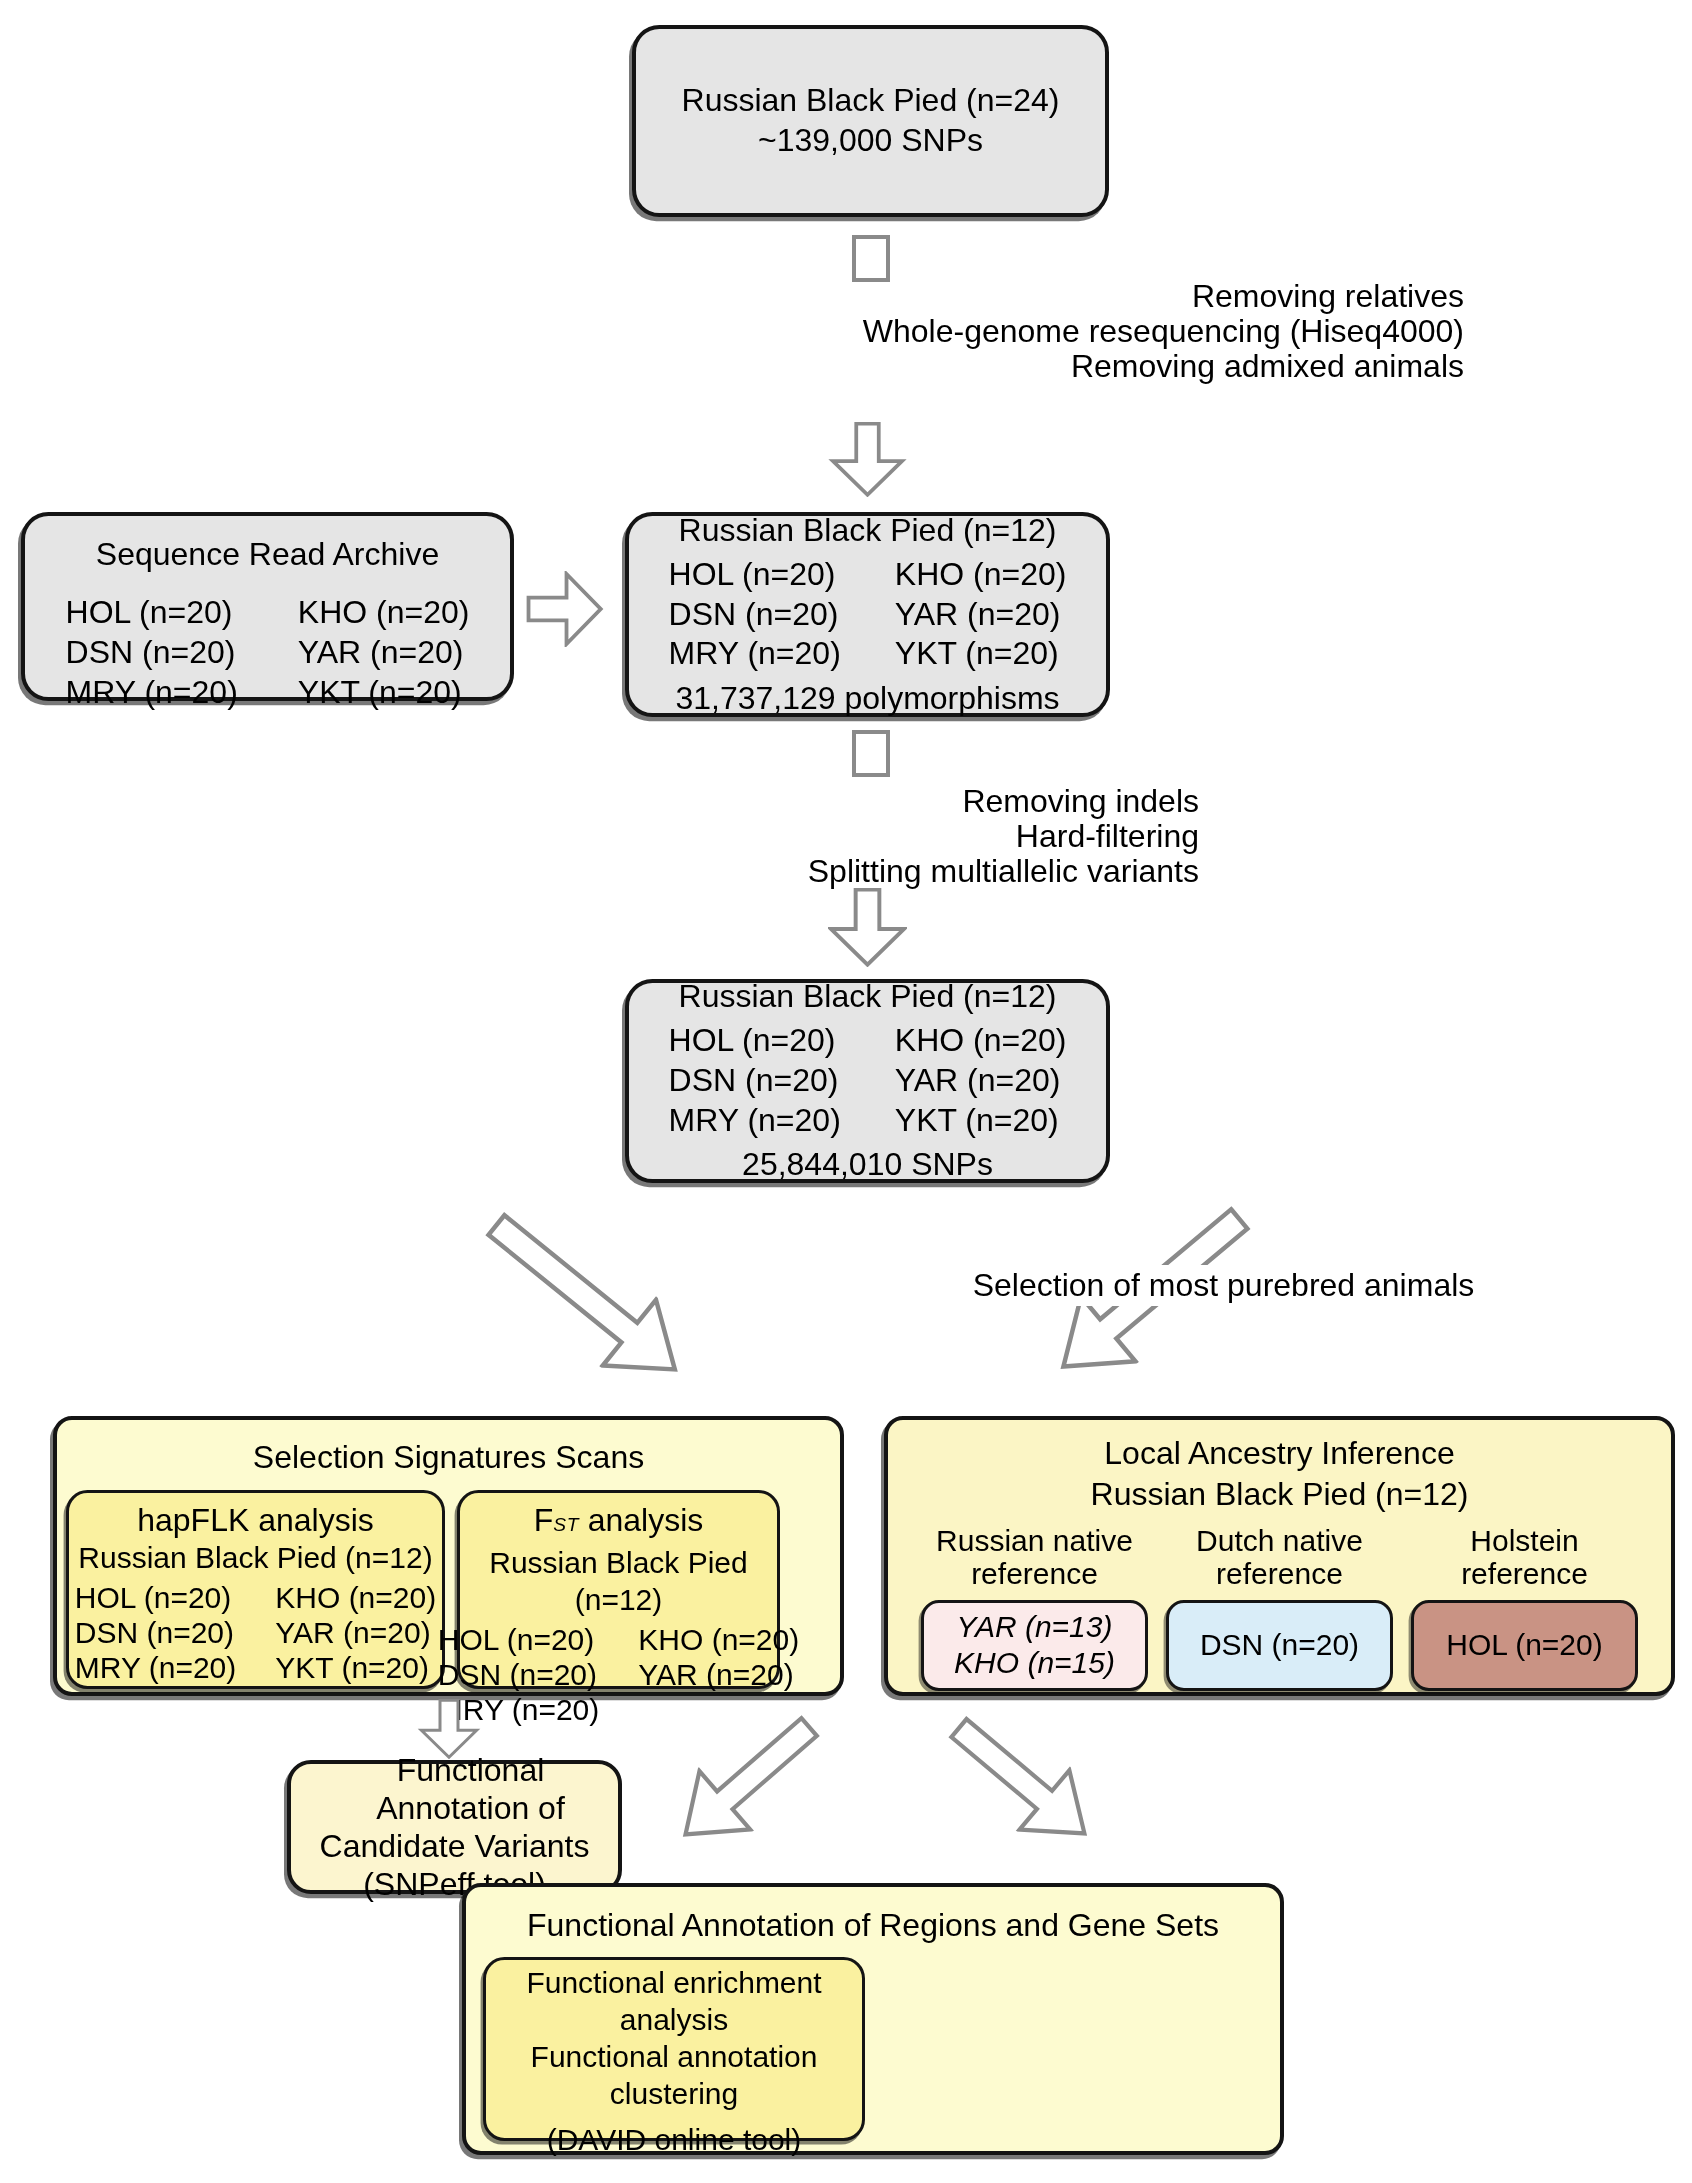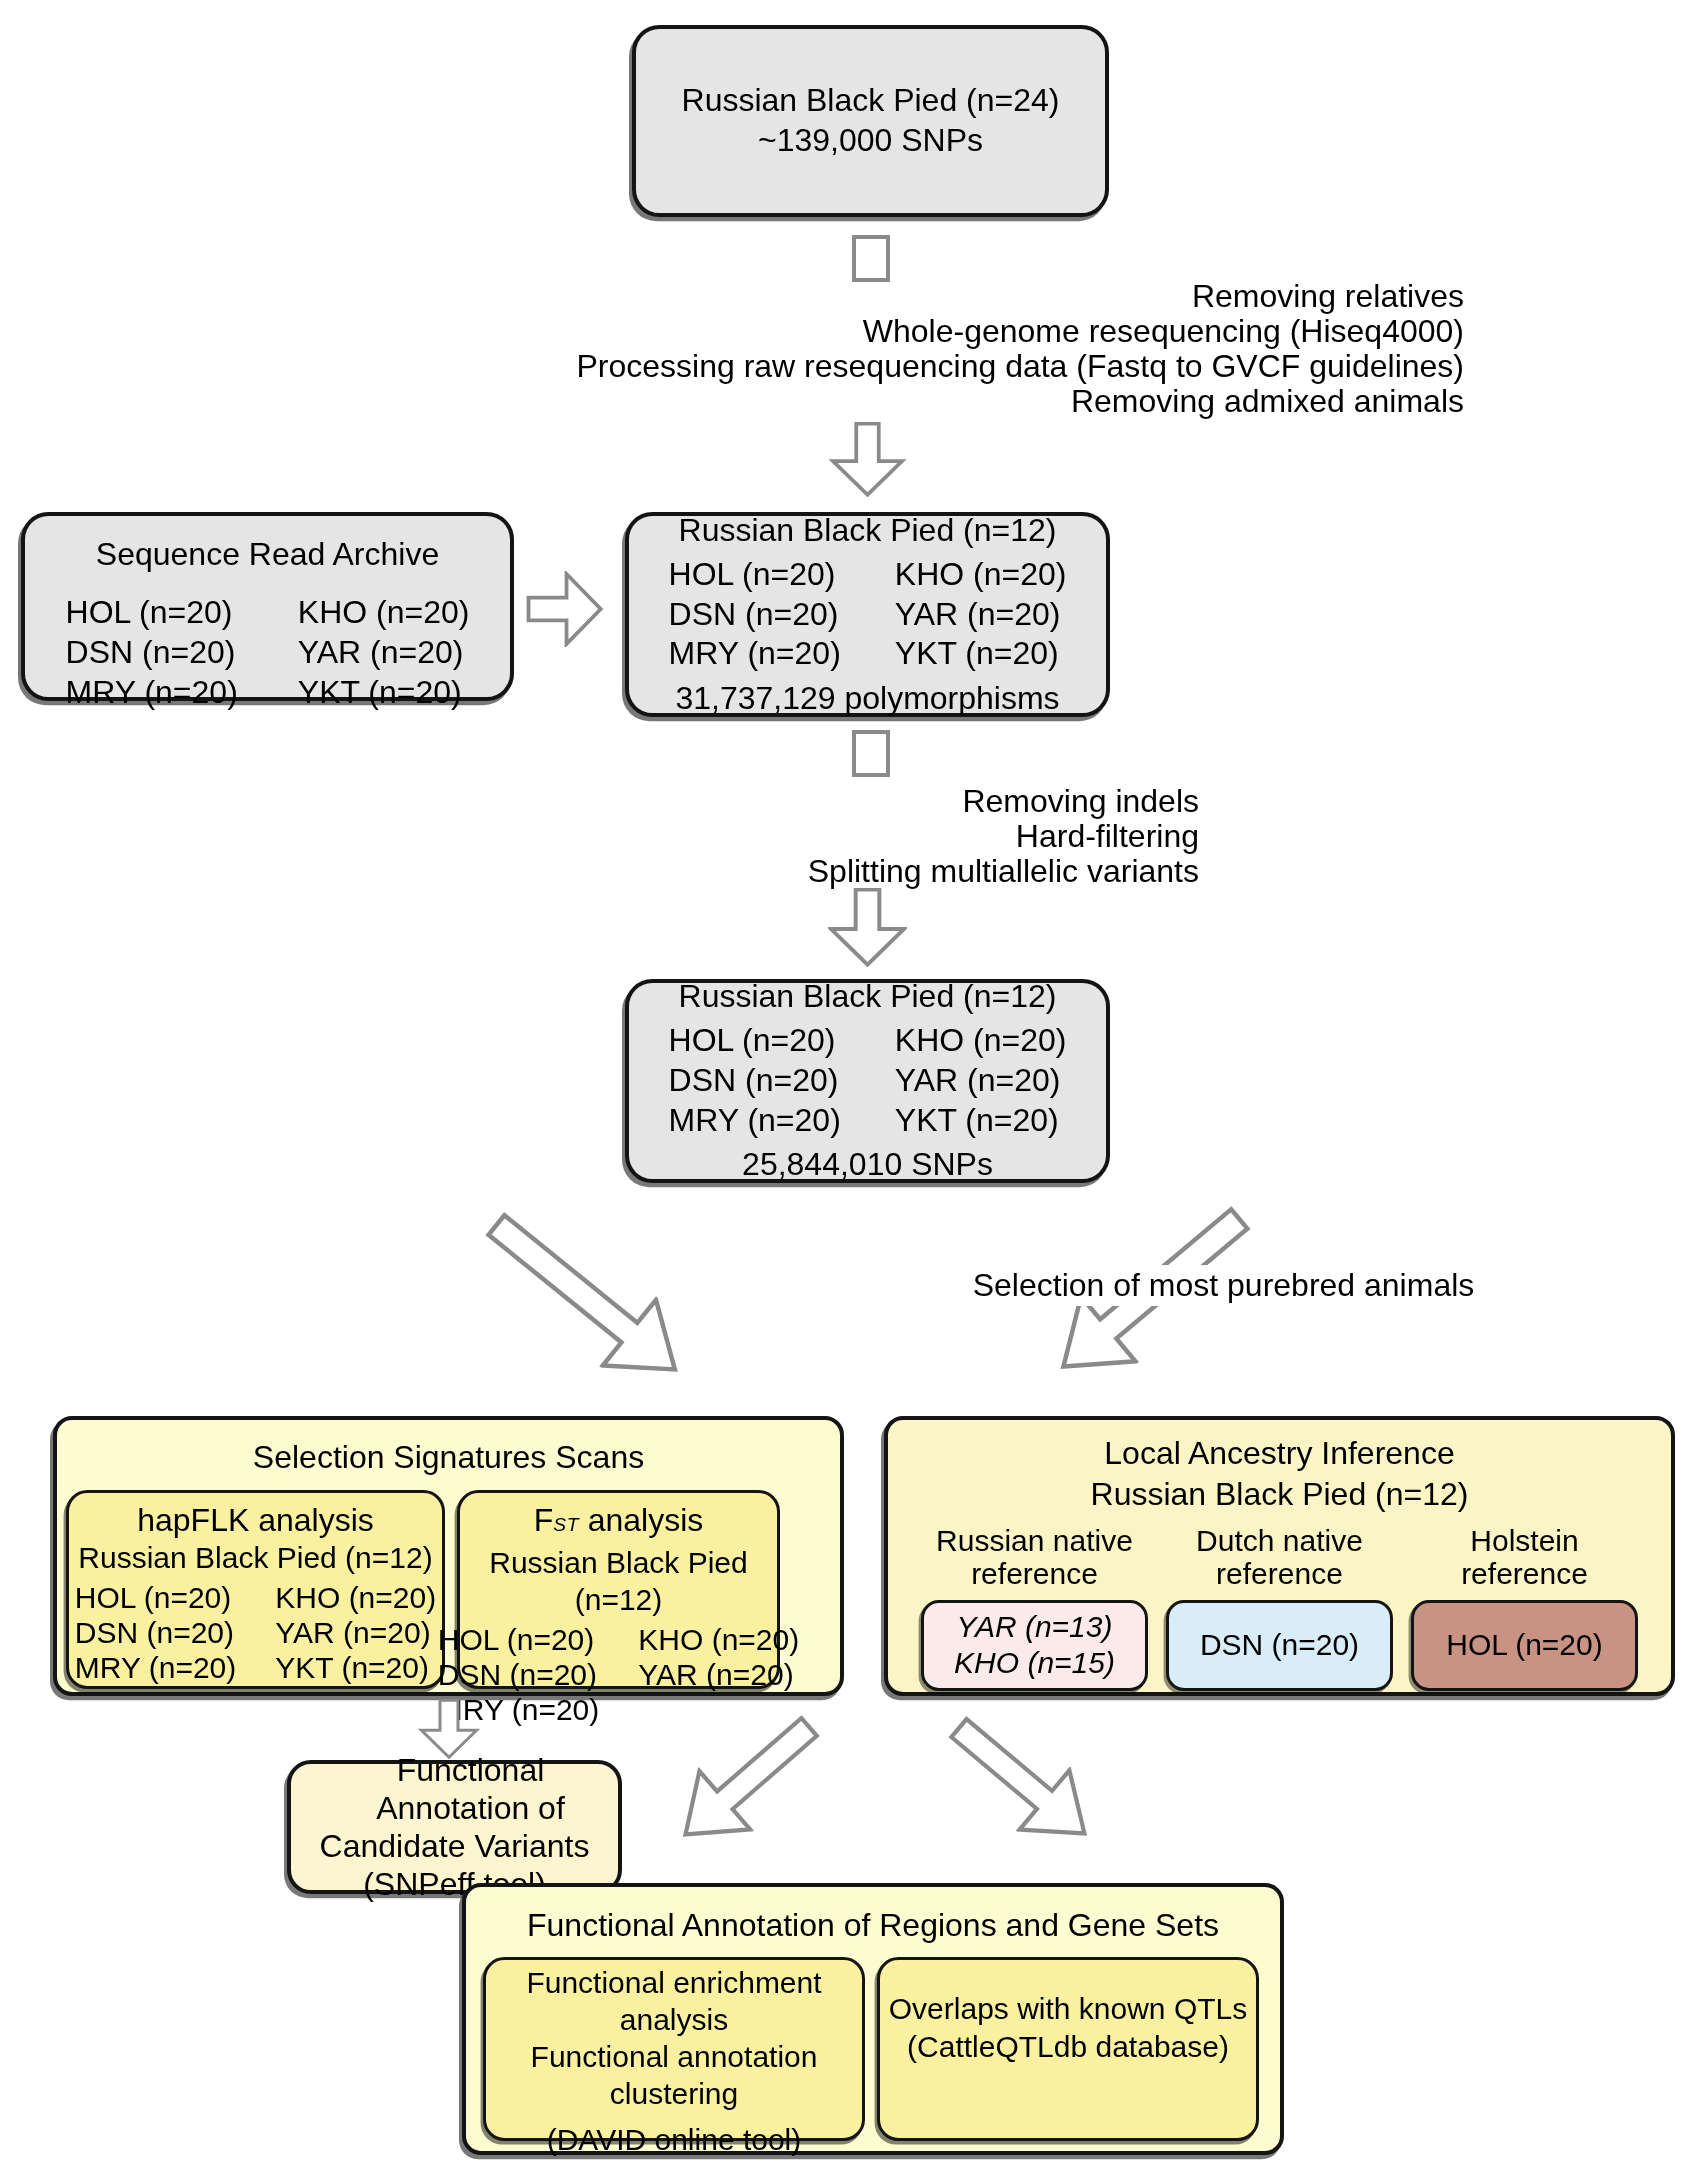--- a/index.html
+++ b/index.html
@@ -54,21 +54,20 @@
   <div class="box green" style="left:632px;top:25px;width:477px;height:192px;">
     <div class="t">Russian Black Pied (n=24)</div>
     <div class="t">~139,000 SNPs</div>
   </div>
 
   <div class="connector" style="left:852px;top:235px;width:38px;height:47px;"></div>
 
   <div class="steptext" style="left:271px;top:279px;width:1193px;">
     <div>Removing relatives</div>
     <div>Whole-genome resequencing (Hiseq4000)</div>
-    <div>Processing raw resequencing data (Fastq to GVCF guidelines)</div>
     <div>Removing admixed animals</div>
   </div>
 
   <svg class="arrow" style="left:828px;top:422px;" width="79" height="75" viewBox="0 0 100 100">
     <path d="M35 2 H65 V52 H96 L50 97 L4 52 H35 Z"></path>
   </svg>
 
   <div class="box green" style="left:21px;top:512px;width:493px;height:189px;justify-content:flex-start;padding-top:19px;">
     <div class="title">Sequence Read Archive</div>
     <div class="cols t" style="gap:60px;margin-top:20px;">
@@ -240,19 +239,15 @@
   <div class="box paleyellow" style="left:462px;top:1883px;width:822px;height:272px;padding-top:19px;">
     <div class="title">Functional Annotation of Regions and Gene Sets</div>
   </div>
 
   <div class="box yellow" style="left:483px;top:1957px;width:382px;height:184px;justify-content:center;padding-top:24px;">
     <div style="font-size:30px;line-height:37px;">Functional enrichment analysis</div>
     <div style="font-size:30px;line-height:37px;">Functional annotation clustering</div>
     <div style="font-size:30px;line-height:37px;margin-top:9.5px;">(DAVID online tool)</div>
   </div>
 
-  <div class="box yellow" style="left:877px;top:1957px;width:382px;height:184px;justify-content:center;padding-bottom:42px;">
-    <div style="font-size:30px;line-height:38px;">Overlaps with known QTLs</div>
-    <div style="font-size:30px;line-height:38px;">(CattleQTLdb database)</div>
-  </div>
 
 </div>
 
 
 </body></html>

